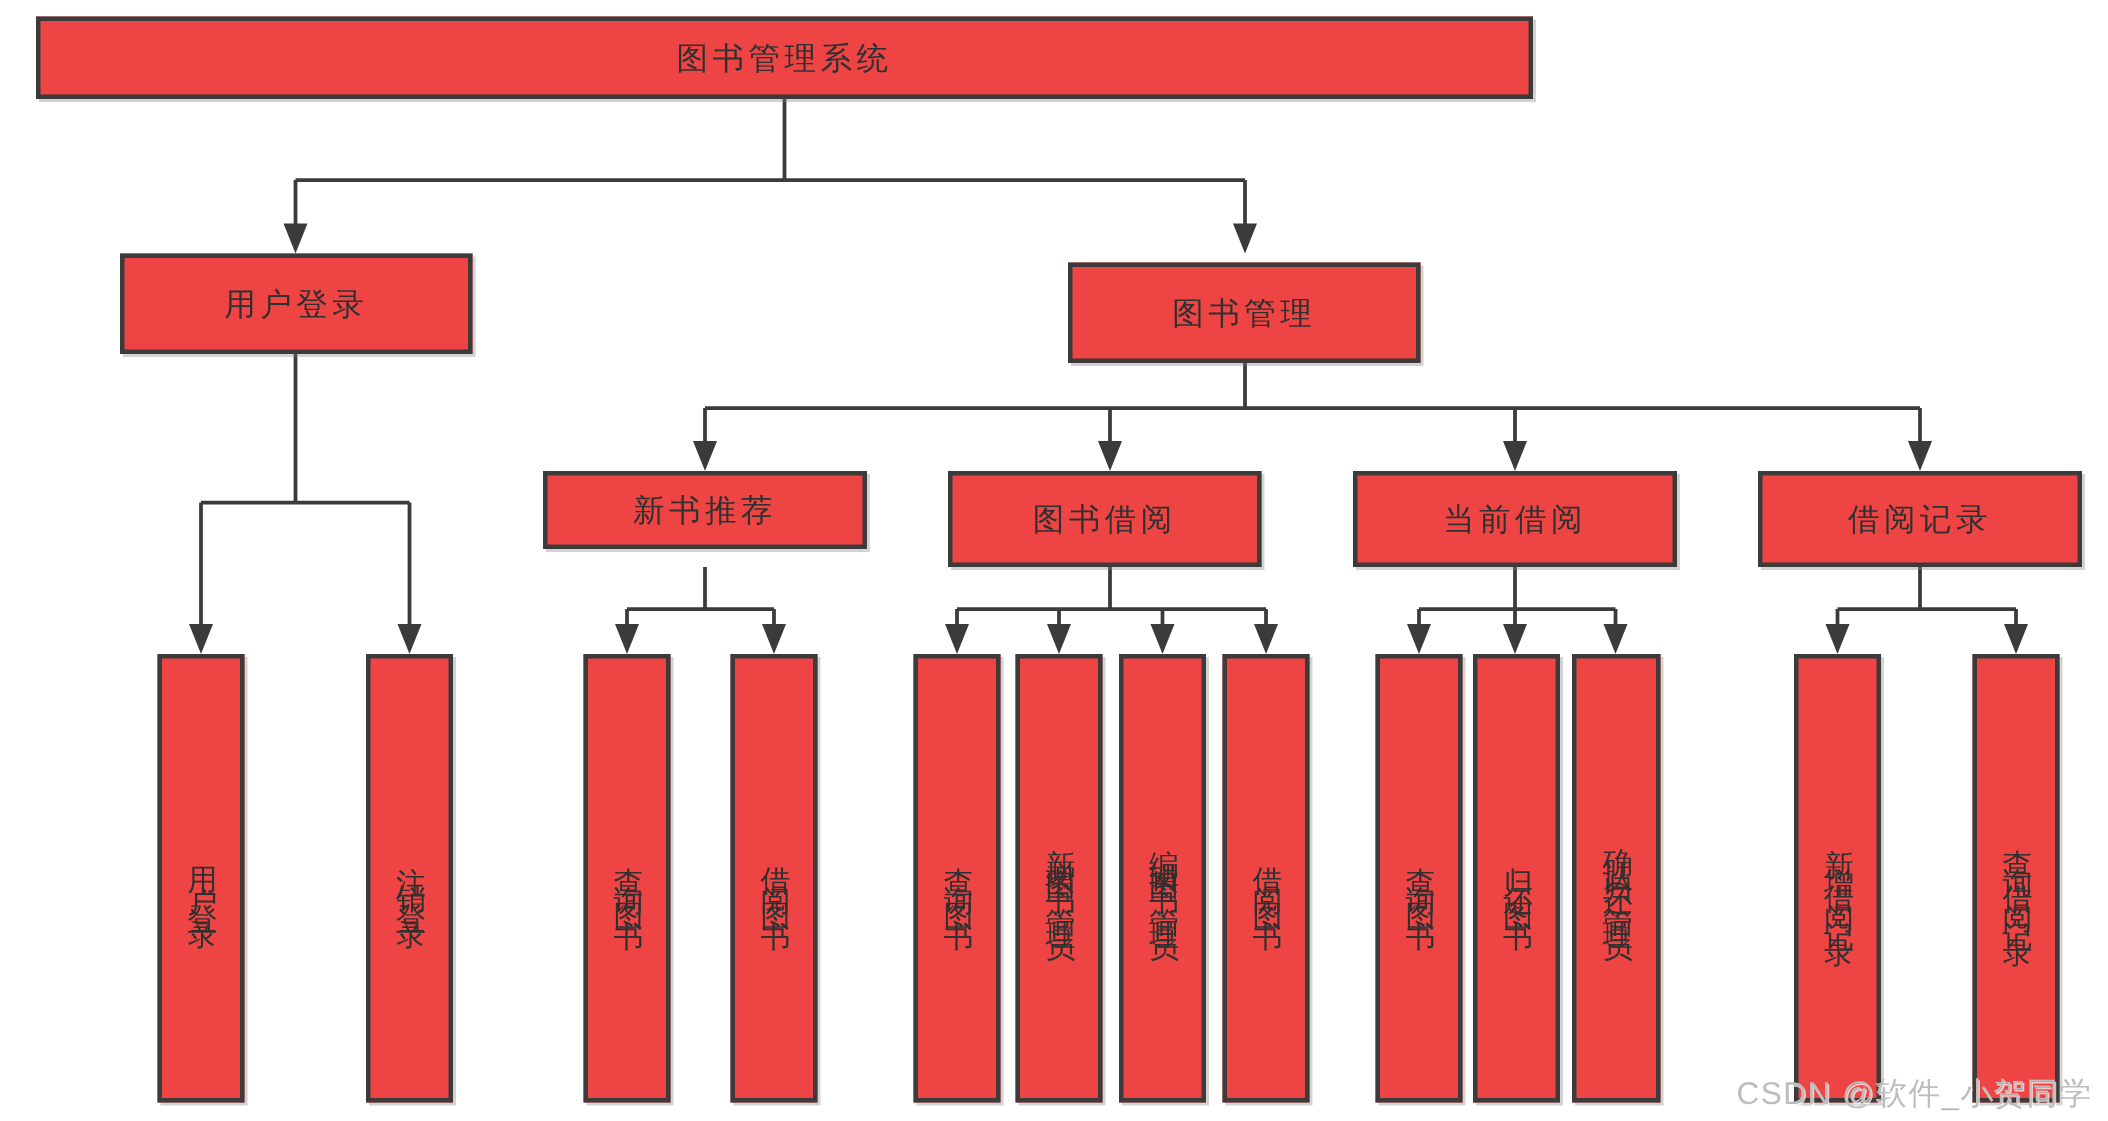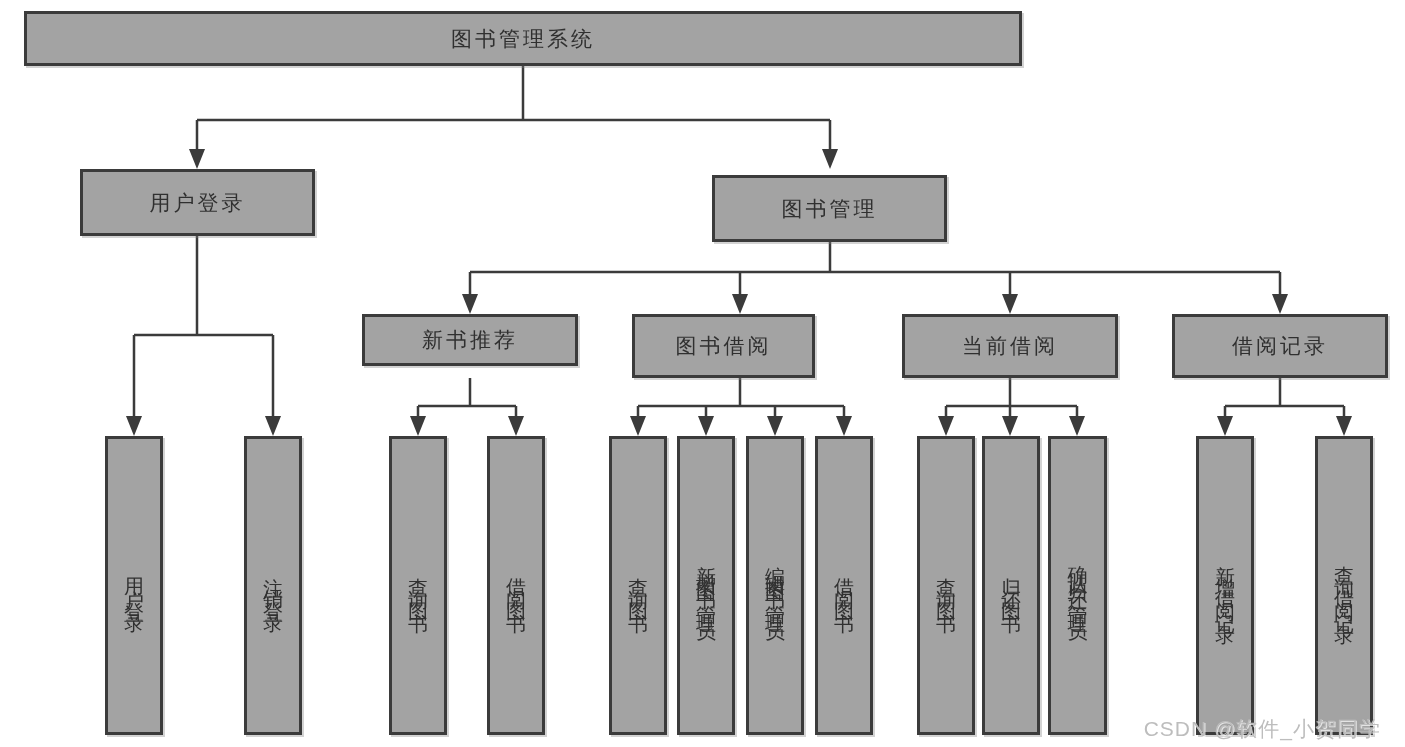--- a/index.html
+++ b/index.html
@@ -8,21 +8,21 @@
     width:1405px;height:747px;
     background:#fff;
     overflow:hidden;
     font-family:"Liberation Sans","DejaVu Sans",sans-serif;
     color:#303030;
   }
   .wires{position:absolute;left:0;top:0;z-index:0;}
   .box{
     position:absolute;
     box-sizing:border-box;
-    background:#a3a3a3;
+    background:#ef4444;
     border:3px solid #3b3b3b;
     box-shadow:2px 2px 0 rgba(130,130,130,.35);
     display:flex;align-items:center;justify-content:center;
     z-index:1;
   }
   .h-box span{
     font-size:21px;
     letter-spacing:3px;
     white-space:nowrap;
     color:#303030;
@@ -32,21 +32,21 @@
     text-orientation:mixed;
     font-size:20px;
     letter-spacing:12px;
     line-height:1.15;
     color:#303030;
     white-space:nowrap;
   }
   .v-box span.long{letter-spacing:8px;}
   .watermark{
     position:absolute;
-    right:24px;bottom:4px;
+    right:10px;bottom:4px;
     font-size:21px;
     color:#bdbdbd;
     letter-spacing:1px;
     z-index:5;
     text-shadow:1px 1px 0 rgba(255,255,255,.7);
     white-space:nowrap;
     margin-left:24px;
   }
 </style>
 </head>
@@ -94,21 +94,21 @@
   <div class="box h-box" style="left:80px;top:169px;width:235px;height:67px">
     <span>用户登录</span>
   </div>
   <div class="box h-box" style="left:712px;top:175px;width:235px;height:67px">
     <span>图书管理</span>
   </div>
 
   <div class="box h-box" style="left:362px;top:314px;width:216px;height:52px">
     <span>新书推荐</span>
   </div>
-  <div class="box h-box" style="left:632px;top:314px;width:183px;height:64px">
+  <div class="box h-box" style="left:632px;top:314px;width:209px;height:64px">
     <span>图书借阅</span>
   </div>
   <div class="box h-box" style="left:1172px;top:314px;width:216px;height:64px">
     <span>借阅记录</span>
   </div>
   <div class="box h-box" style="left:902px;top:314px;width:216px;height:64px">
     <span>当前借阅</span>
   </div>
 
   <div class="box v-box" style="left:105px;top:436px;width:58px;height:299px">

